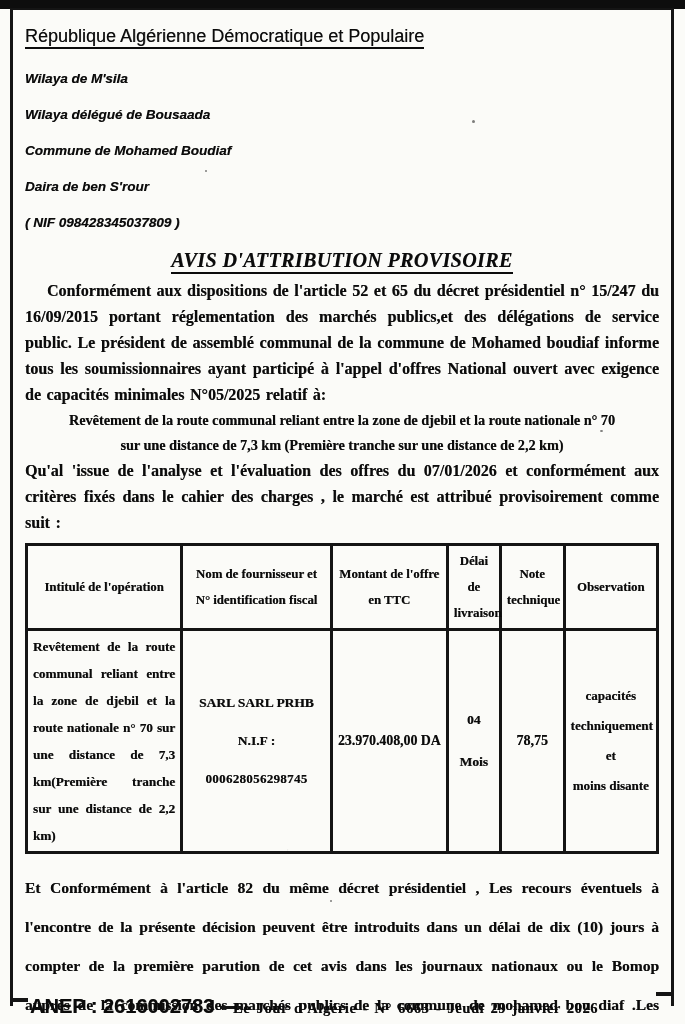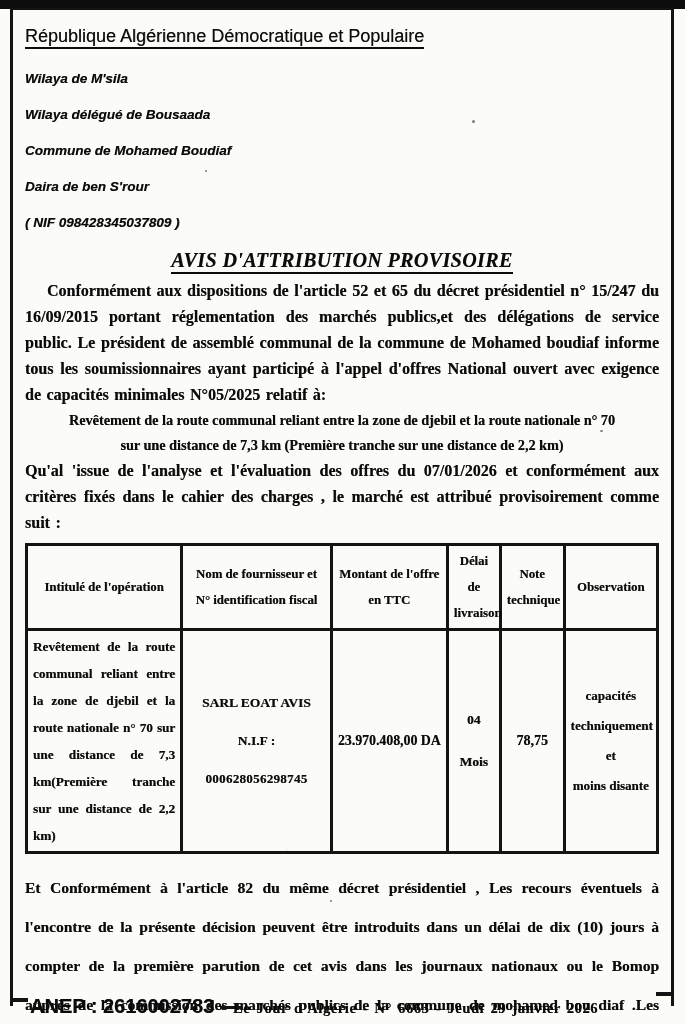--- a/index.html
+++ b/index.html
@@ -141,21 +141,21 @@
           <th>Montant de l'offre en TTC</th>
           <th>Délai de livraison</th>
           <th>Note technique</th>
           <th>Observation</th>
         </tr>
       </thead>
       <tbody>
         <tr>
           <td class="op-cell">Revêtement de la route communal reliant entre la zone de djebil et la route nationale n° 70 sur une distance de 7,3 km(Première tranche sur une distance de 2,2 km)</td>
           <td class="center-cell">
-            <div class="supplier-name">SARL EOAT AVIS</div>
+            <div class="supplier-name">SARL SARL PRHB</div>
             <div class="supplier-nif-label">N.I.F :</div>
             <div class="supplier-nif-value">000628056298745</div>
           </td>
           <td class="center-cell amount">23.970.408,00 DA</td>
           <td class="center-cell">
             <div class="delivery-num">04</div>
             <div class="delivery-unit">Mois</div>
           </td>
           <td class="center-cell score">78,75</td>
           <td class="center-cell">

